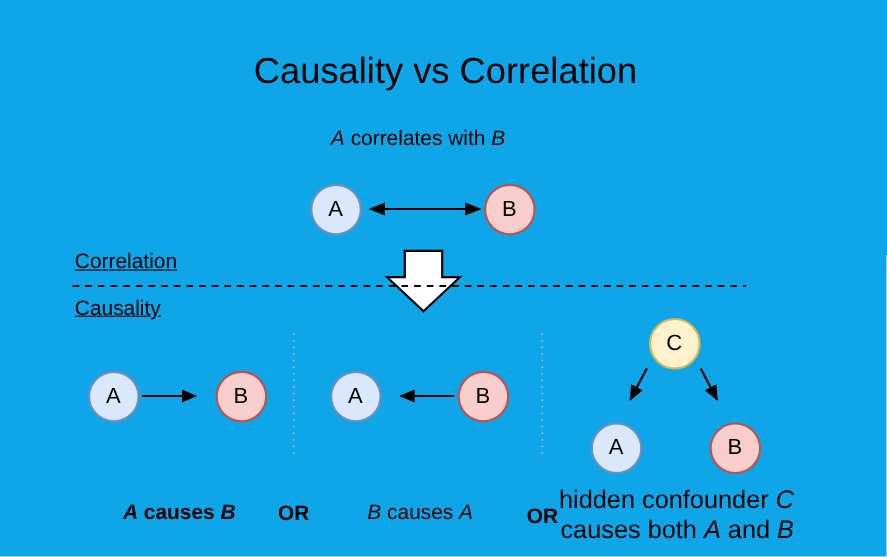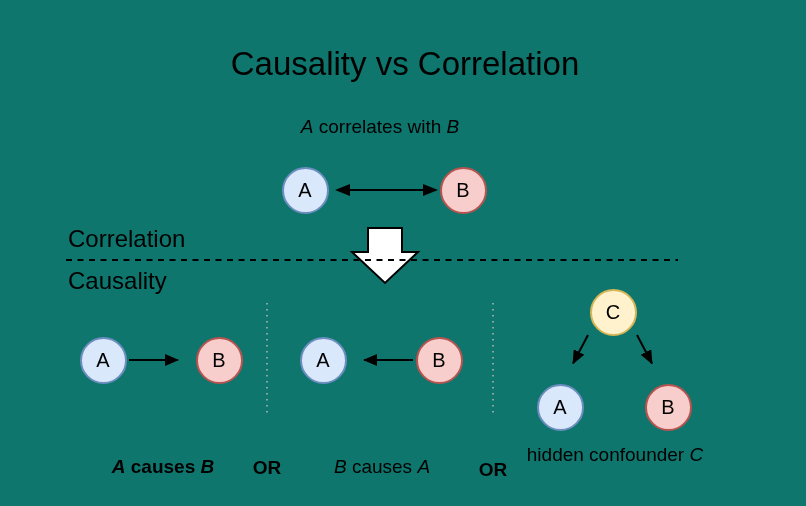--- a/index.html
+++ b/index.html
@@ -1,46 +1,46 @@
 <!DOCTYPE html>
 <html><head>
 <meta charset="utf-8">
 <style>
   html, body { margin: 0; padding: 0; background: #ffffff; }
   .canvas {
     position: relative;
     width: 806px;
     height: 506px;
-    background: #0f766e;
+    background: #0ea5e9;
     font-family: "Liberation Sans", sans-serif;
     color: #000000;
     overflow: hidden;
   }
   .layer { position: absolute; left: 0; top: 0; }
   .txt { position: absolute; white-space: nowrap; color: #000000; }
   .title {
     top: 45px; left: 405px; transform: translateX(-50%);
     font-size: 33px; line-height: 38px;
   }
   .subtitle {
     top: 116px; left: 380px; transform: translateX(-50%);
     font-size: 19px; line-height: 22px;
   }
-  .side-label { font-size: 24px; line-height: 22px; left: 68px; }
+  .side-label { font-size: 19px; line-height: 22px; left: 68px; text-decoration: underline; }
   .side-label.corr { top: 228px; }
   .side-label.caus { top: 270px; }
   .caption { font-size: 19px; line-height: 22px; transform: translateX(-50%); }
   .caption.c1 { top: 456px; left: 163px; font-weight: bold; }
   .caption.c2 { top: 456px; left: 382px; }
   .or { font-size: 19px; line-height: 22px; font-weight: bold; transform: translateX(-50%); }
   .or.o1 { top: 457px; left: 267px; }
   .or.o2 { top: 459px; left: 493px; }
   .caption3 {
     top: 441px; left: 615px; transform: translateX(-50%);
-    font-size: 19px; line-height: 27px; text-align: right;
+    font-size: 23px; line-height: 27px; text-align: right;
   }
   .it { font-style: italic; }
   .node {
     position: absolute;
     width: 47px; height: 47px;
     border-radius: 50%;
     box-sizing: border-box;
     border: 2px solid;
     display: flex; align-items: center; justify-content: center;
     font-size: 20px; color: #000000;
@@ -104,15 +104,16 @@
   <div class="txt caption c1"><span class="it">A</span><span> causes </span><span class="it">B</span></div>
 
   <div class="txt or o1">OR</div>
 
   <div class="txt caption c2"><span class="it">B</span><span> causes </span><span class="it">A</span></div>
 
   <div class="txt or o2">OR</div>
 
   <div class="txt caption3">
     <div><span>hidden confounder </span><span class="it">C</span></div>
+    <div><span>causes both </span><span class="it">A</span><span> and </span><span class="it">B</span></div>
   </div>
 
 </div>
 
 </body></html>

